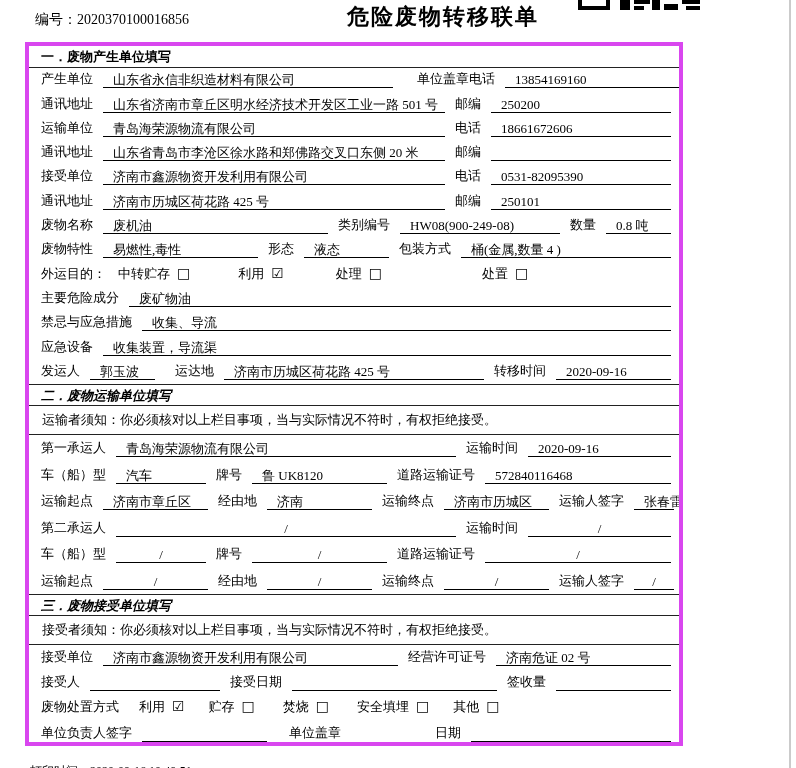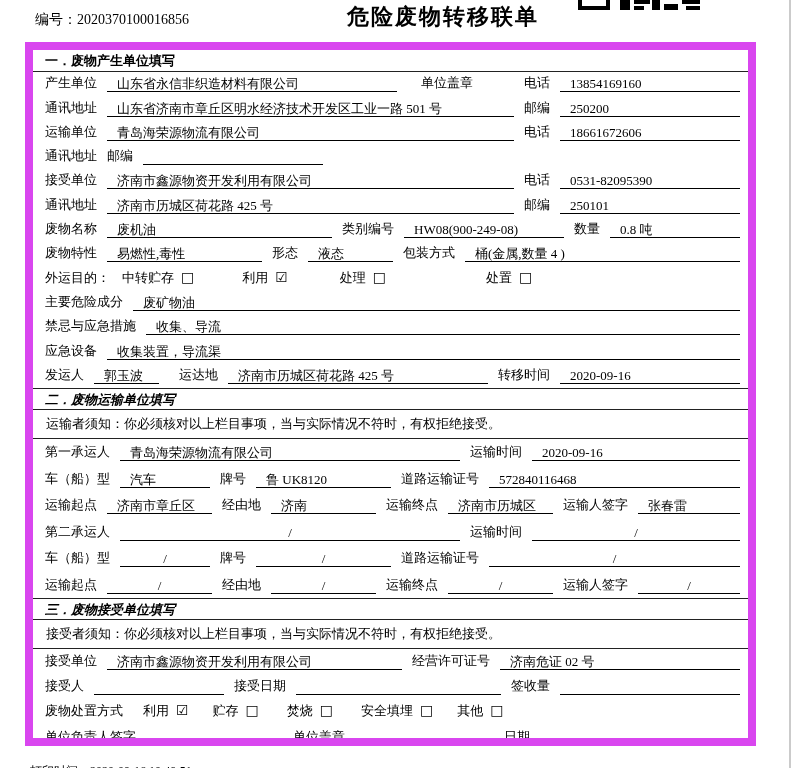--- a/index.html
+++ b/index.html
@@ -13,22 +13,22 @@
 
   
   .qr { position:absolute; left:578px; top:0; width:130px; height:10px; }
   .qr .fr { position:absolute; left:0; top:0; width:32px; height:10px;
             border:4px solid #000; border-top:none; }
   .qr .b { position:absolute; background:#000; }
 
   .page-edge { position:absolute; left:789px; top:0; width:2px; height:768px; background:#cbcbcb; }
 
   
-  .form { position:absolute; left:25px; top:42px; width:731px; height:704px;
-          border:8px solid #d946ef; background:#fff; overflow:hidden; }
+  .form { position:absolute; left:25px; top:42px; width:658px; height:704px;
+          border:4px solid #d946ef; background:#fff; overflow:hidden; }
 
   .sec-header { height:22px; line-height:21px; font-weight:bold; padding:0 12px;
                 border-bottom:1px solid #222; white-space:nowrap; }
   .sec-header.bt { border-top:1px solid #222;font-style:italic; }
 
   .notice { height:29px; display:flex; align-items:center; padding:0 13px;
             border-bottom:1px solid #222; white-space:nowrap;text-align:right; }
 
   .row { display:flex; align-items:flex-end; padding:0 8px 4px 12px; }
   .row > * + * { margin-left:10px; }
@@ -100,20 +100,21 @@
 
   <div class="row h1">
     <span class="lbl">运输单位</span>
     <span class="fill grow">青岛海荣源物流有限公司</span>
     <span class="lbl">电话</span>
     <span class="fill w180">18661672606</span>
   </div>
 
   <div class="row h1">
     <span class="lbl">通讯地址</span>
+    <span class="fill grow">山东省青岛市李沧区徐水路和郑佛路交叉口东侧 20 米</span>
     <span class="lbl">邮编</span>
     <span class="fill w180"></span>
   </div>
 
   <div class="row h1">
     <span class="lbl">接受单位</span>
     <span class="fill grow">济南市鑫源物资开发利用有限公司</span>
     <span class="lbl">电话</span>
     <span class="fill w180">0531-82095390</span>
   </div>

